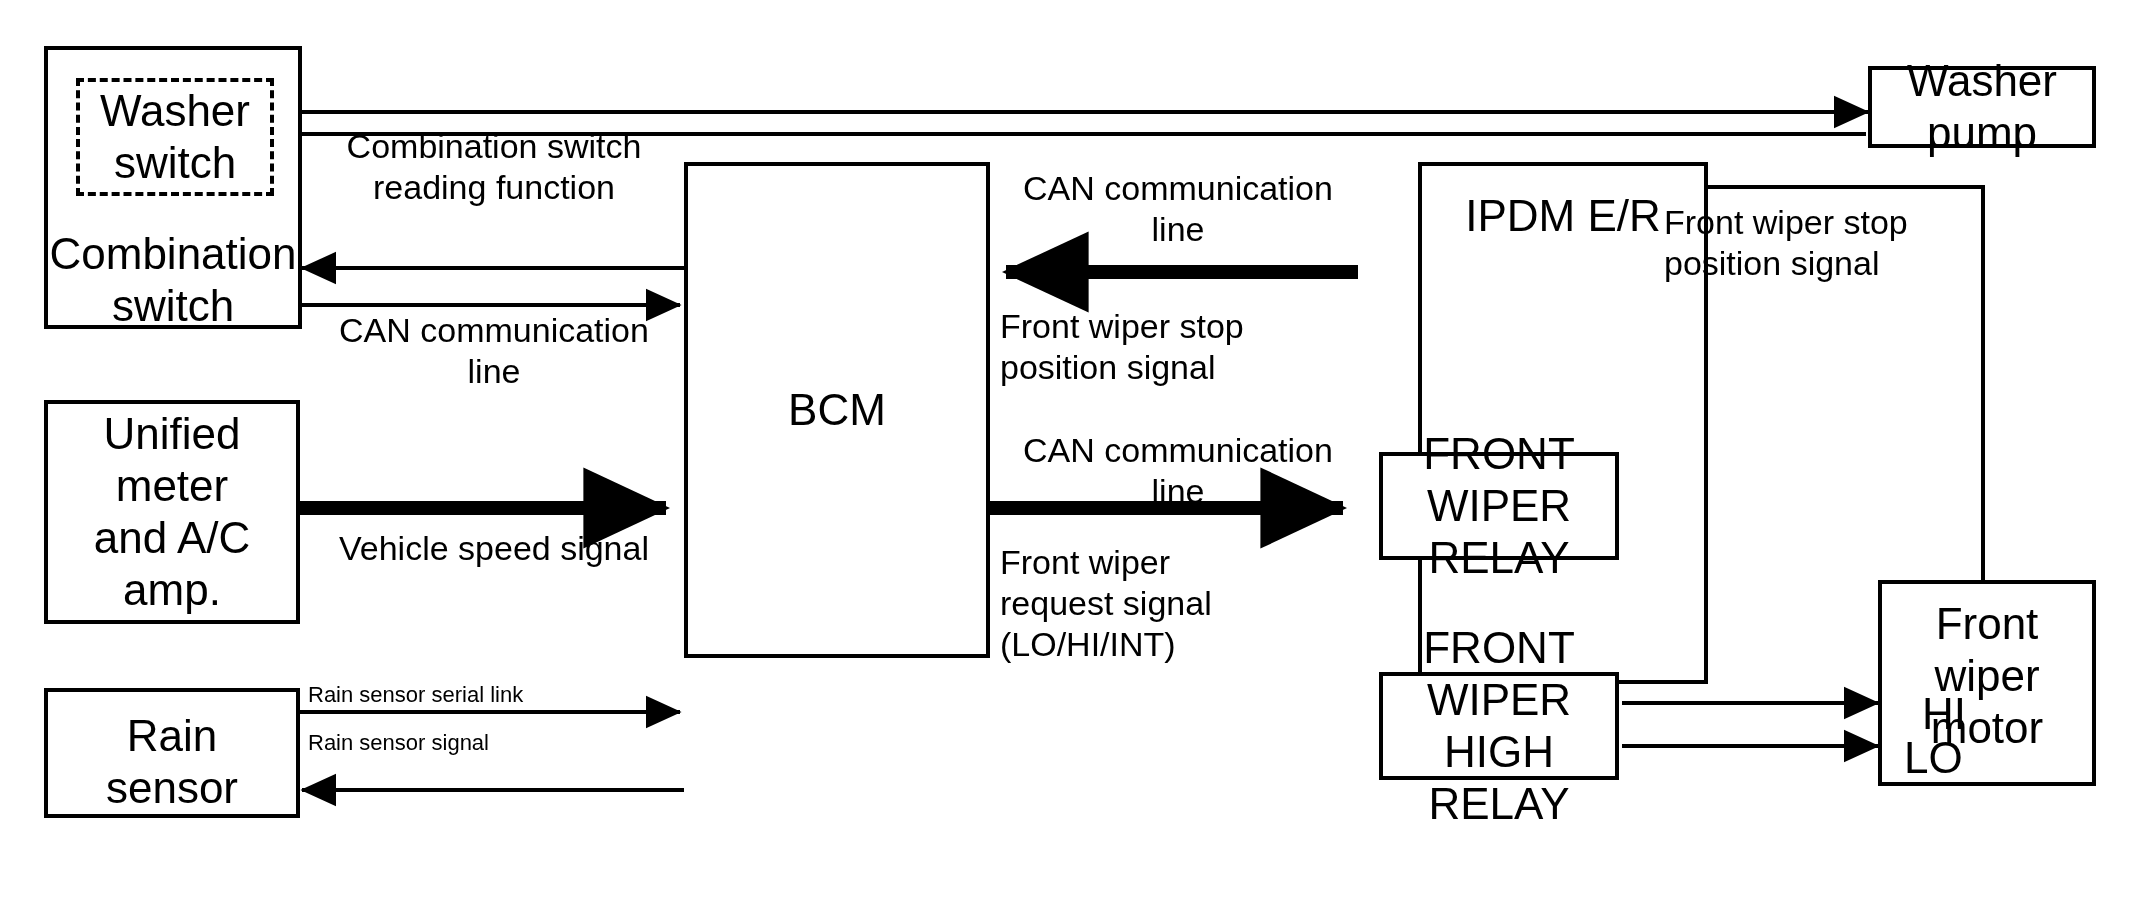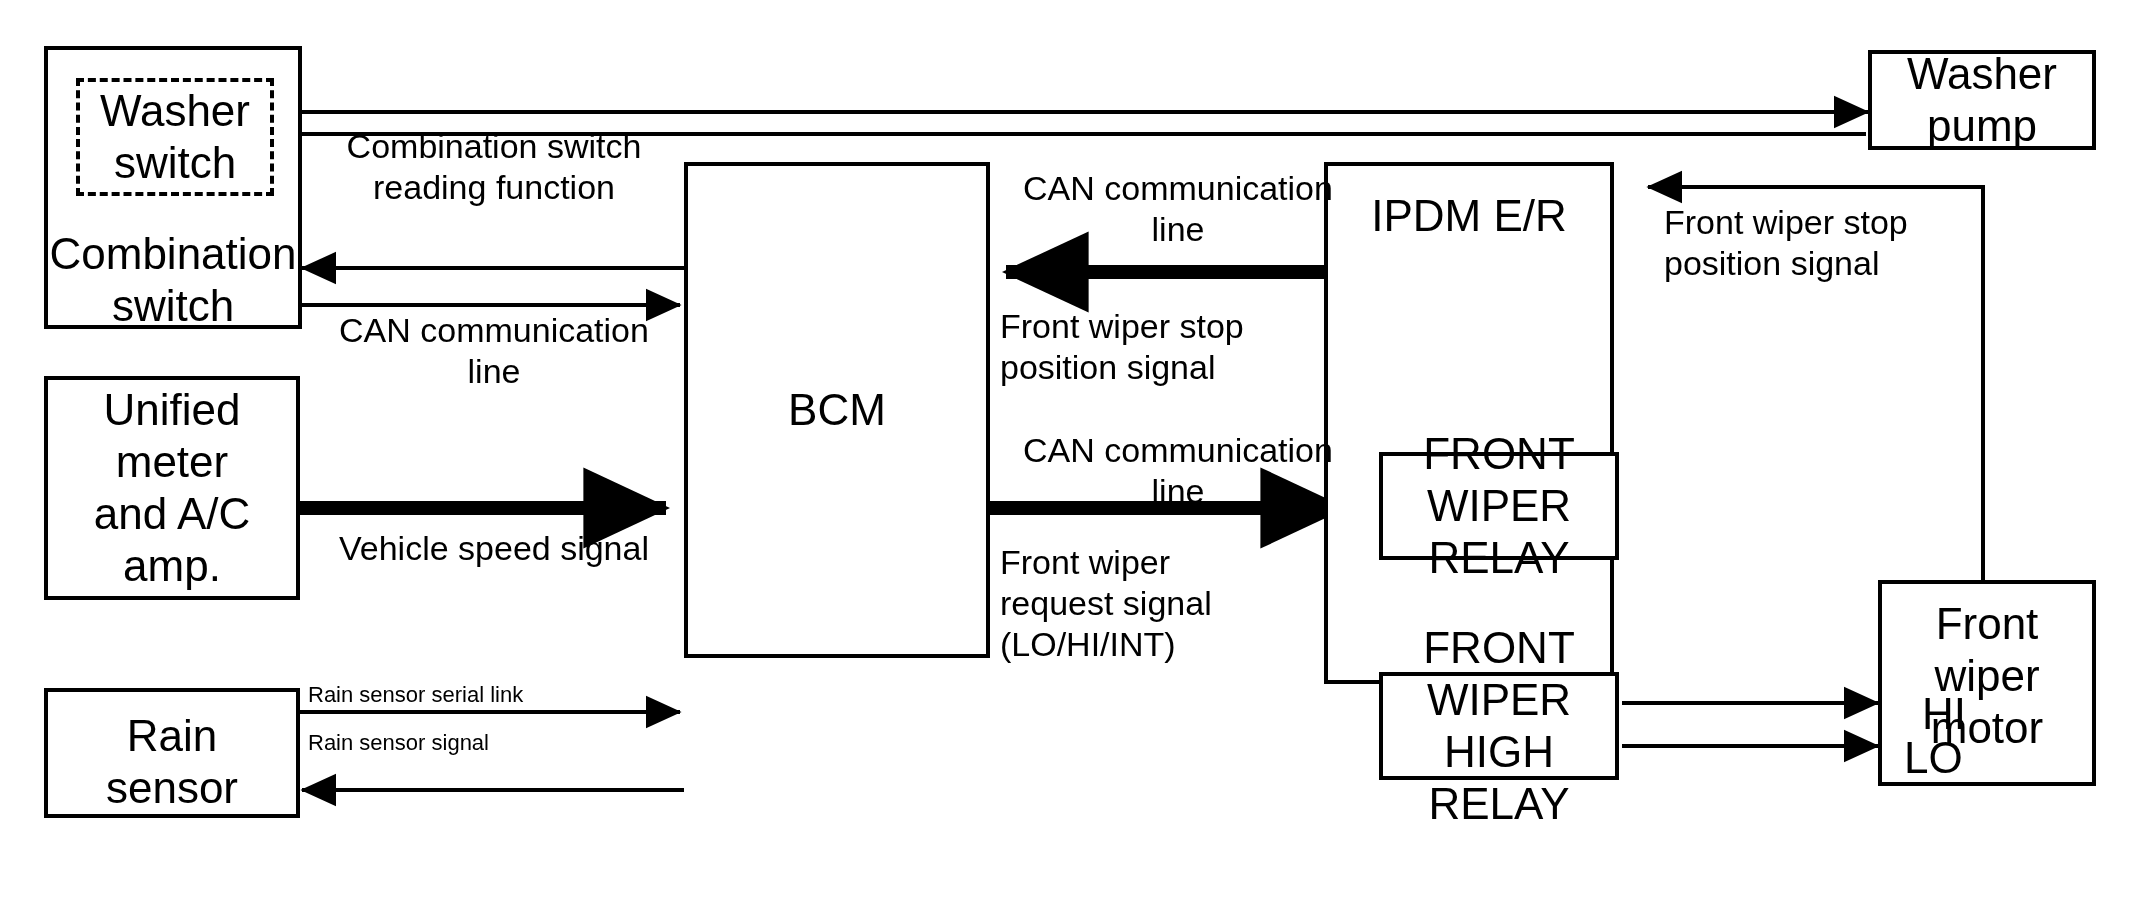--- a/index.html
+++ b/index.html
@@ -59,49 +59,49 @@
   <div class="box" style="left:44px;top:46px;width:258px;height:283px;">
     <span class="boxtext" style="position: absolute; left: 0px; right: 0px; top: 178px; white-space: pre-line;">Combination
 switch</span>
   </div>
 
   <div class="box dashed" style="left:76px;top:78px;width:198px;height:118px;">
     <span class="boxtext" style="white-space: pre-line;">Washer
 switch</span>
   </div>
 
-  <div class="box" style="left:44px;top:376px;width:256px;height:224px;">
+  <div class="box" style="left:44px;top:400px;width:256px;height:224px;">
     <span class="boxtext" style="white-space: pre-line;">Unified meter
 and A/C amp.</span>
   </div>
 
   <div class="box" style="left:44px;top:688px;width:256px;height:130px;align-items:flex-end;">
     <span class="boxtext" style="white-space: pre-line;">Rain
 sensor</span>
   </div>
 
   <div class="box" style="left:684px;top:162px;width:306px;height:496px;">
     <span class="boxtext">BCM</span>
   </div>
 
-  <div class="box" style="left:1324px;top:162px;width:290px;height:522px;justify-content:center;align-items:flex-start;">
+  <div class="box" style="left:1418px;top:162px;width:290px;height:522px;justify-content:center;align-items:flex-start;">
     <span class="boxtext" style="margin-top:24px;">IPDM E/R</span>
   </div>
 
   <div class="box" style="left:1379px;top:452px;width:240px;height:108px;">
     <span class="boxtext" style="white-space: pre-line;">FRONT WIPER
 RELAY</span>
   </div>
 
   <div class="box" style="left:1379px;top:672px;width:240px;height:108px;">
     <span class="boxtext" style="white-space: pre-line;">FRONT WIPER
 HIGH RELAY</span>
   </div>
 
-  <div class="box" style="left:1868px;top:50px;width:228px;height:100px;">
+  <div class="box" style="left:1868px;top:66px;width:228px;height:82px;">
     <span class="boxtext">Washer pump</span>
   </div>
 
   <div class="box" style="left:1878px;top:580px;width:218px;height:206px;display:block;">
     <span class="boxtext" style="position: absolute; left: 0px; right: 0px; top: 14px; text-align: center; white-space: pre-line;">Front wiper
 motor</span>
     <span class="boxtext" style="position:absolute;left:40px;top:104px;text-align:left;">HI</span>
     <span class="boxtext" style="position:absolute;left:22px;top:148px;text-align:left;">LO</span>
   </div>
 

